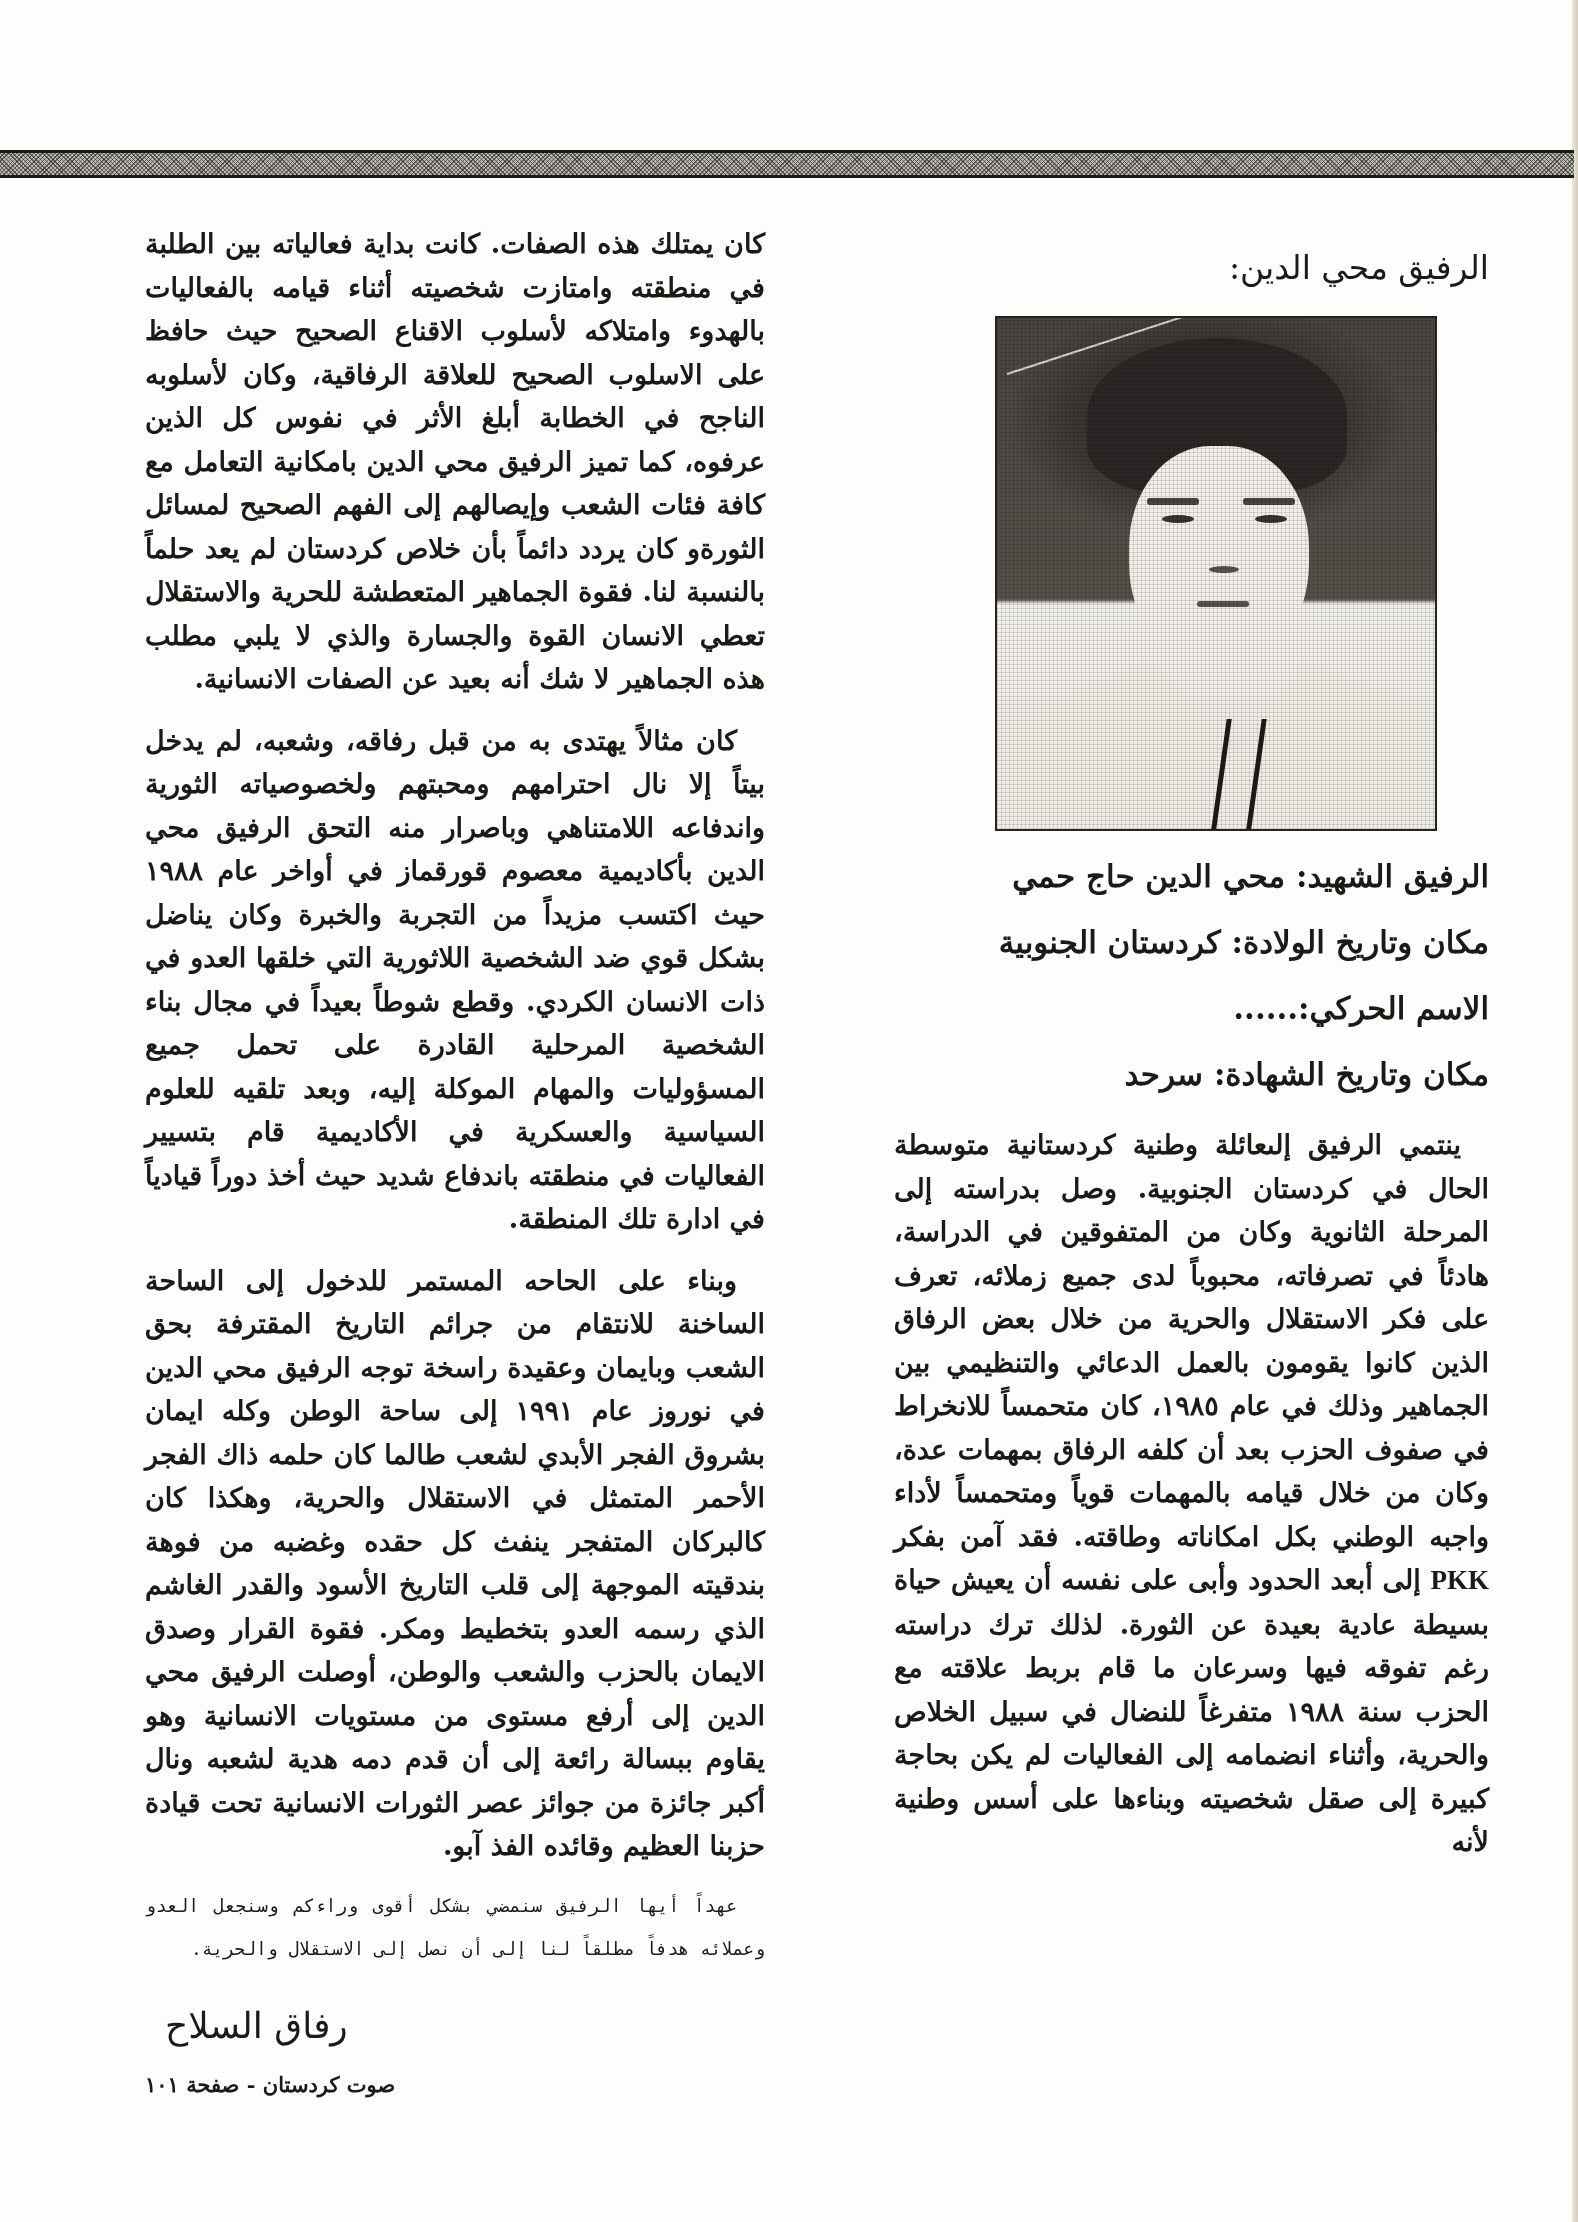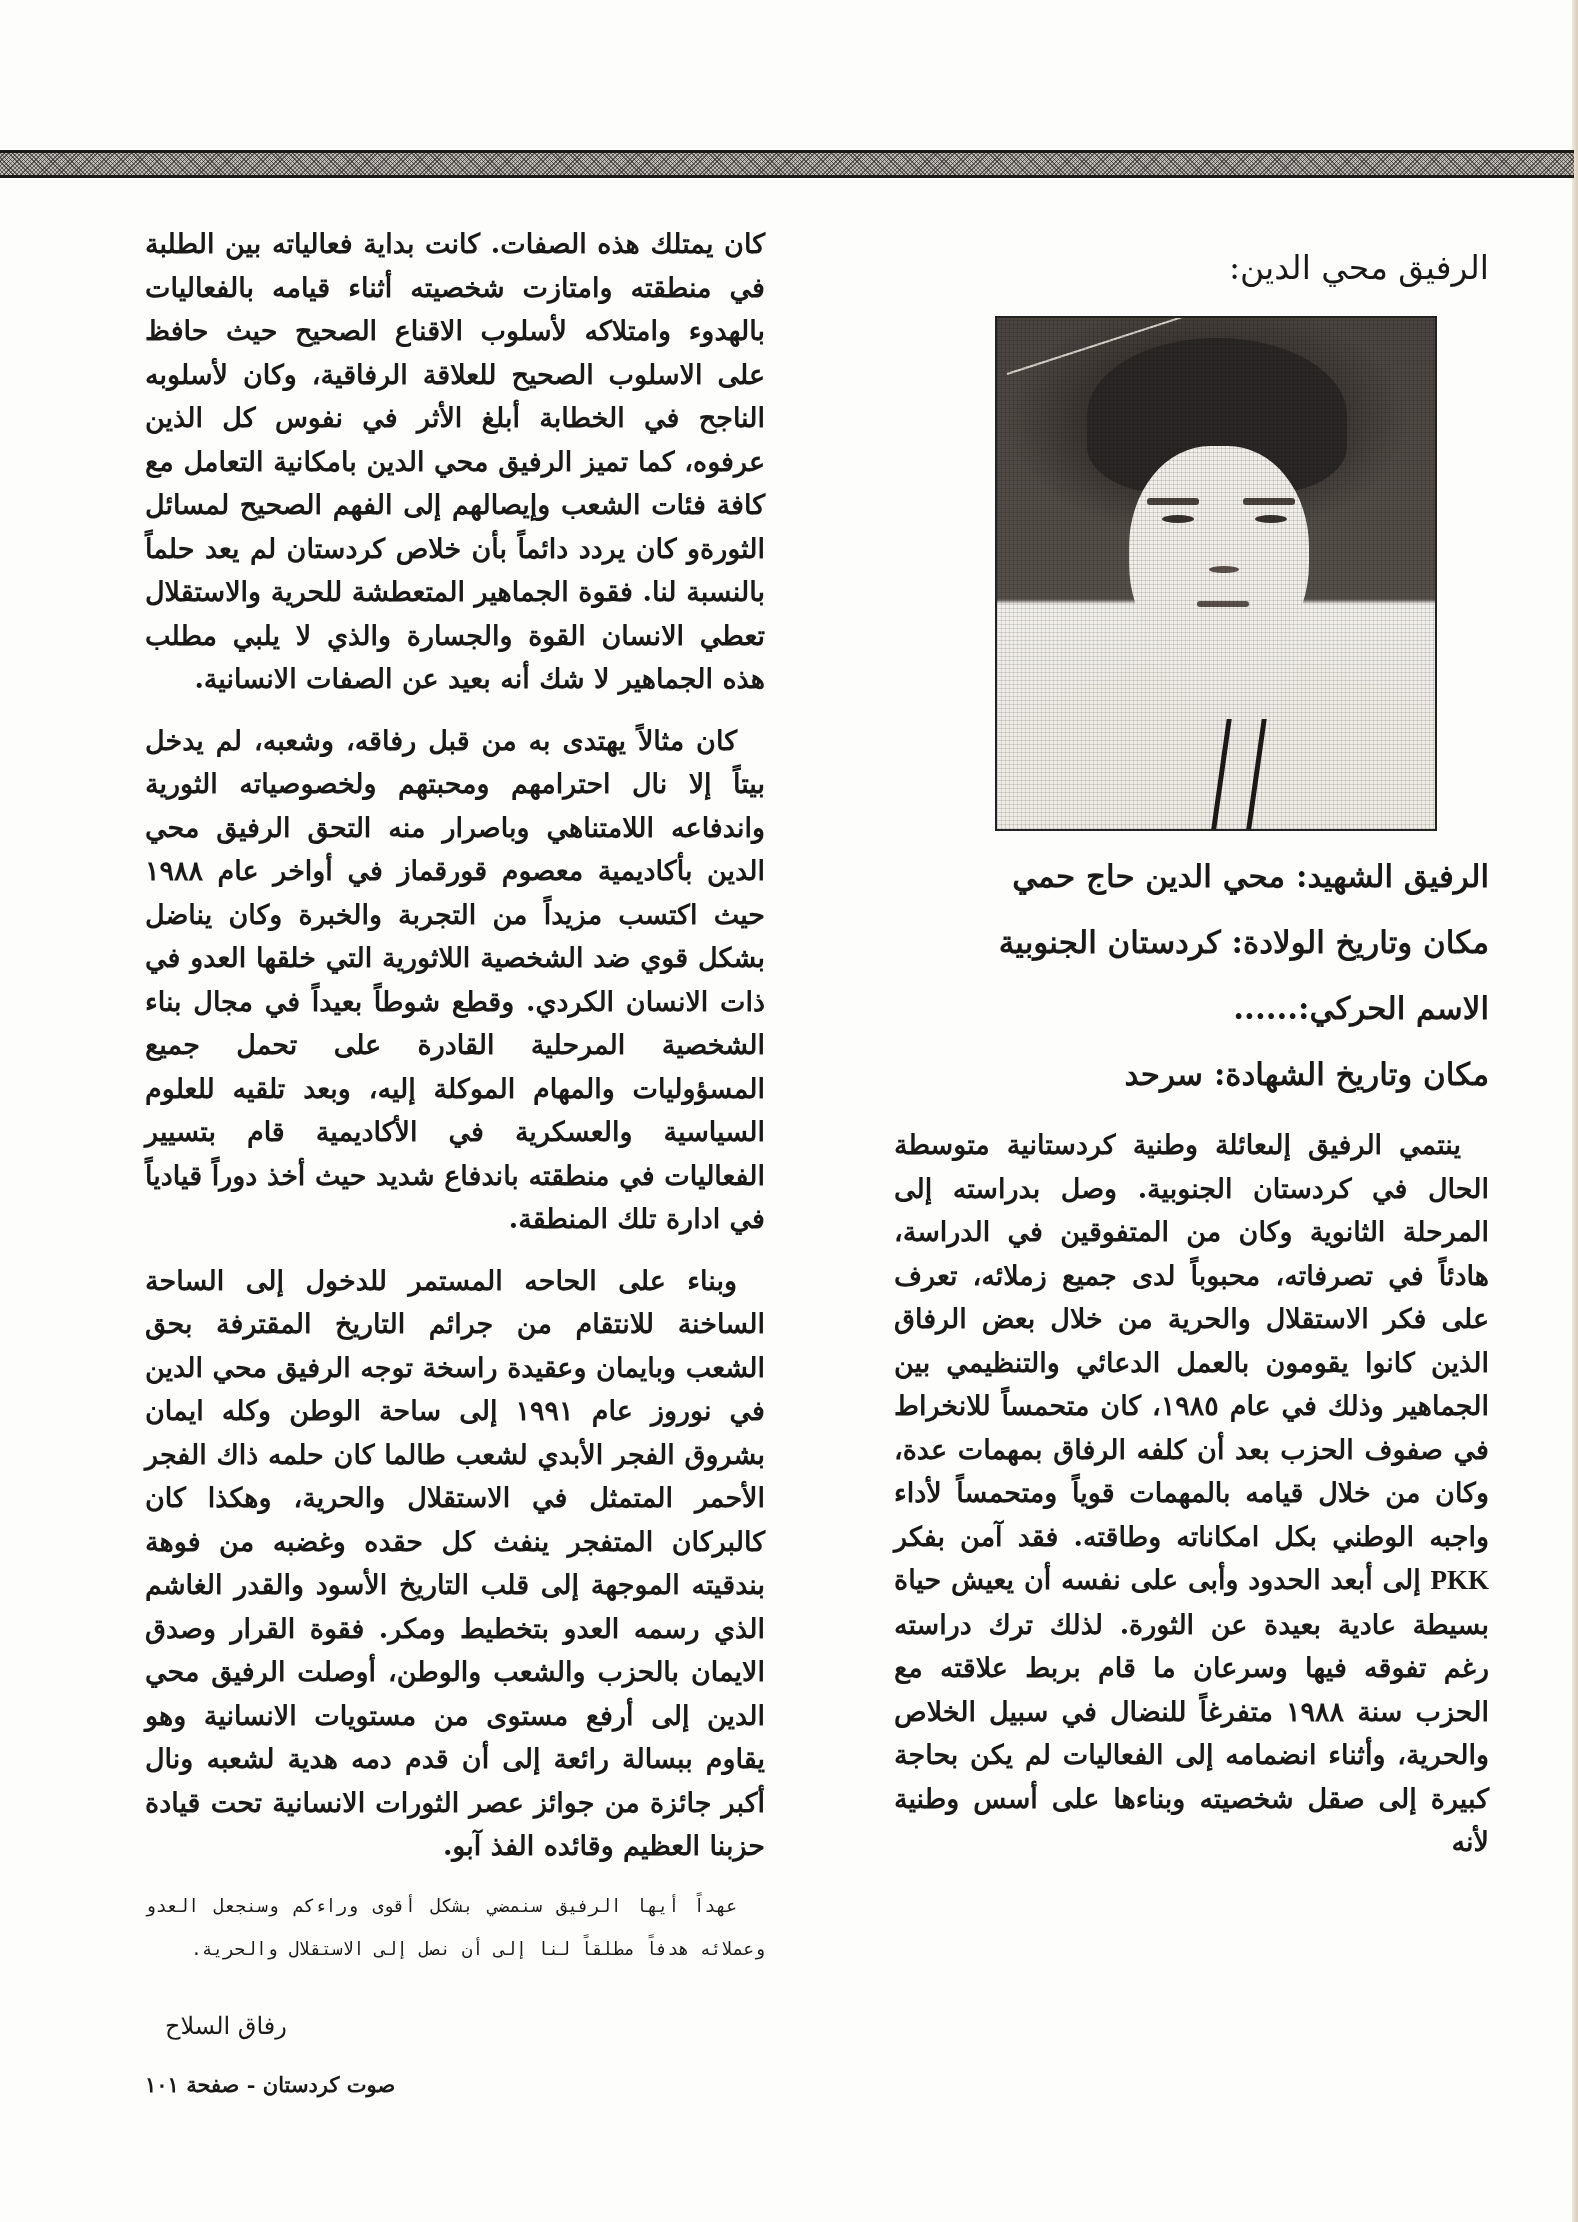--- a/index.html
+++ b/index.html
@@ -44,21 +44,21 @@
     .photo .brow { position: absolute; top: 180px; width: 52px; height: 7px; background: #4a423d; border-radius: 3px; }
     .photo .brow.l { left: 150px; } .photo .brow.r { left: 246px; }
     .photo .mouth { position: absolute; left: 200px; top: 283px; width: 52px; height: 6px; background: #5a514b; border-radius: 3px; }
     .photo .nose { position: absolute; left: 212px; top: 248px; width: 30px; height: 7px; background: #5a514b; border-radius: 50%; }
     .photo .collar { position: absolute; left: 0; bottom: 0; width: 100%; height: 170px; background: #f0ede7; clip-path: polygon(0 40%, 35% 0, 55% 60%, 70% 0, 100% 30%, 100% 100%, 0 100%); }
     .photo .tie { position: absolute; left: 222px; bottom: 0; width: 40px; height: 110px; border-left: 5px solid #1d1b19; border-right: 5px solid #1d1b19; transform: skewX(-8deg); box-sizing: border-box; }
     .photo .crease { position: absolute; left: 10px; top: 55px; width: 210px; height: 2px; background: #d8d4cc; transform: rotate(-18deg); transform-origin: left; }
     .fact { font-size: 31px; font-weight: bold; line-height: 66px; margin: 0; text-align-last: right; white-space: nowrap; }
     .facts { margin: 0 0 16px 0; }
     .pkk { direction: ltr; unicode-bidi: embed; font-family: "Liberation Serif", serif; font-weight: bold; }
-    .signature { font-size: 24px; font-weight: normal; margin: 18px 0 0 0; text-align: left; text-align-last: left; padding-left: 20px; line-height: 70px; }
+    .signature { font-size: 36px; font-weight: normal; margin: 18px 0 0 0; text-align: left; text-align-last: left; padding-left: 20px; line-height: 70px; }
     .footer-ref { font-size: 21px; font-weight: bold; text-align: center; text-align-last: left; margin: 4px 0 0 0; padding-left: 0; line-height: 40px; }
     .closing { font-size: 18px; font-weight: normal; font-family: Liberation Mono, monospace; }
   </style>
 </head>
 <body>
 
 <div class="page-edge"></div>
 <div class="top-rule"></div>
 
 <div class="col col-right">

